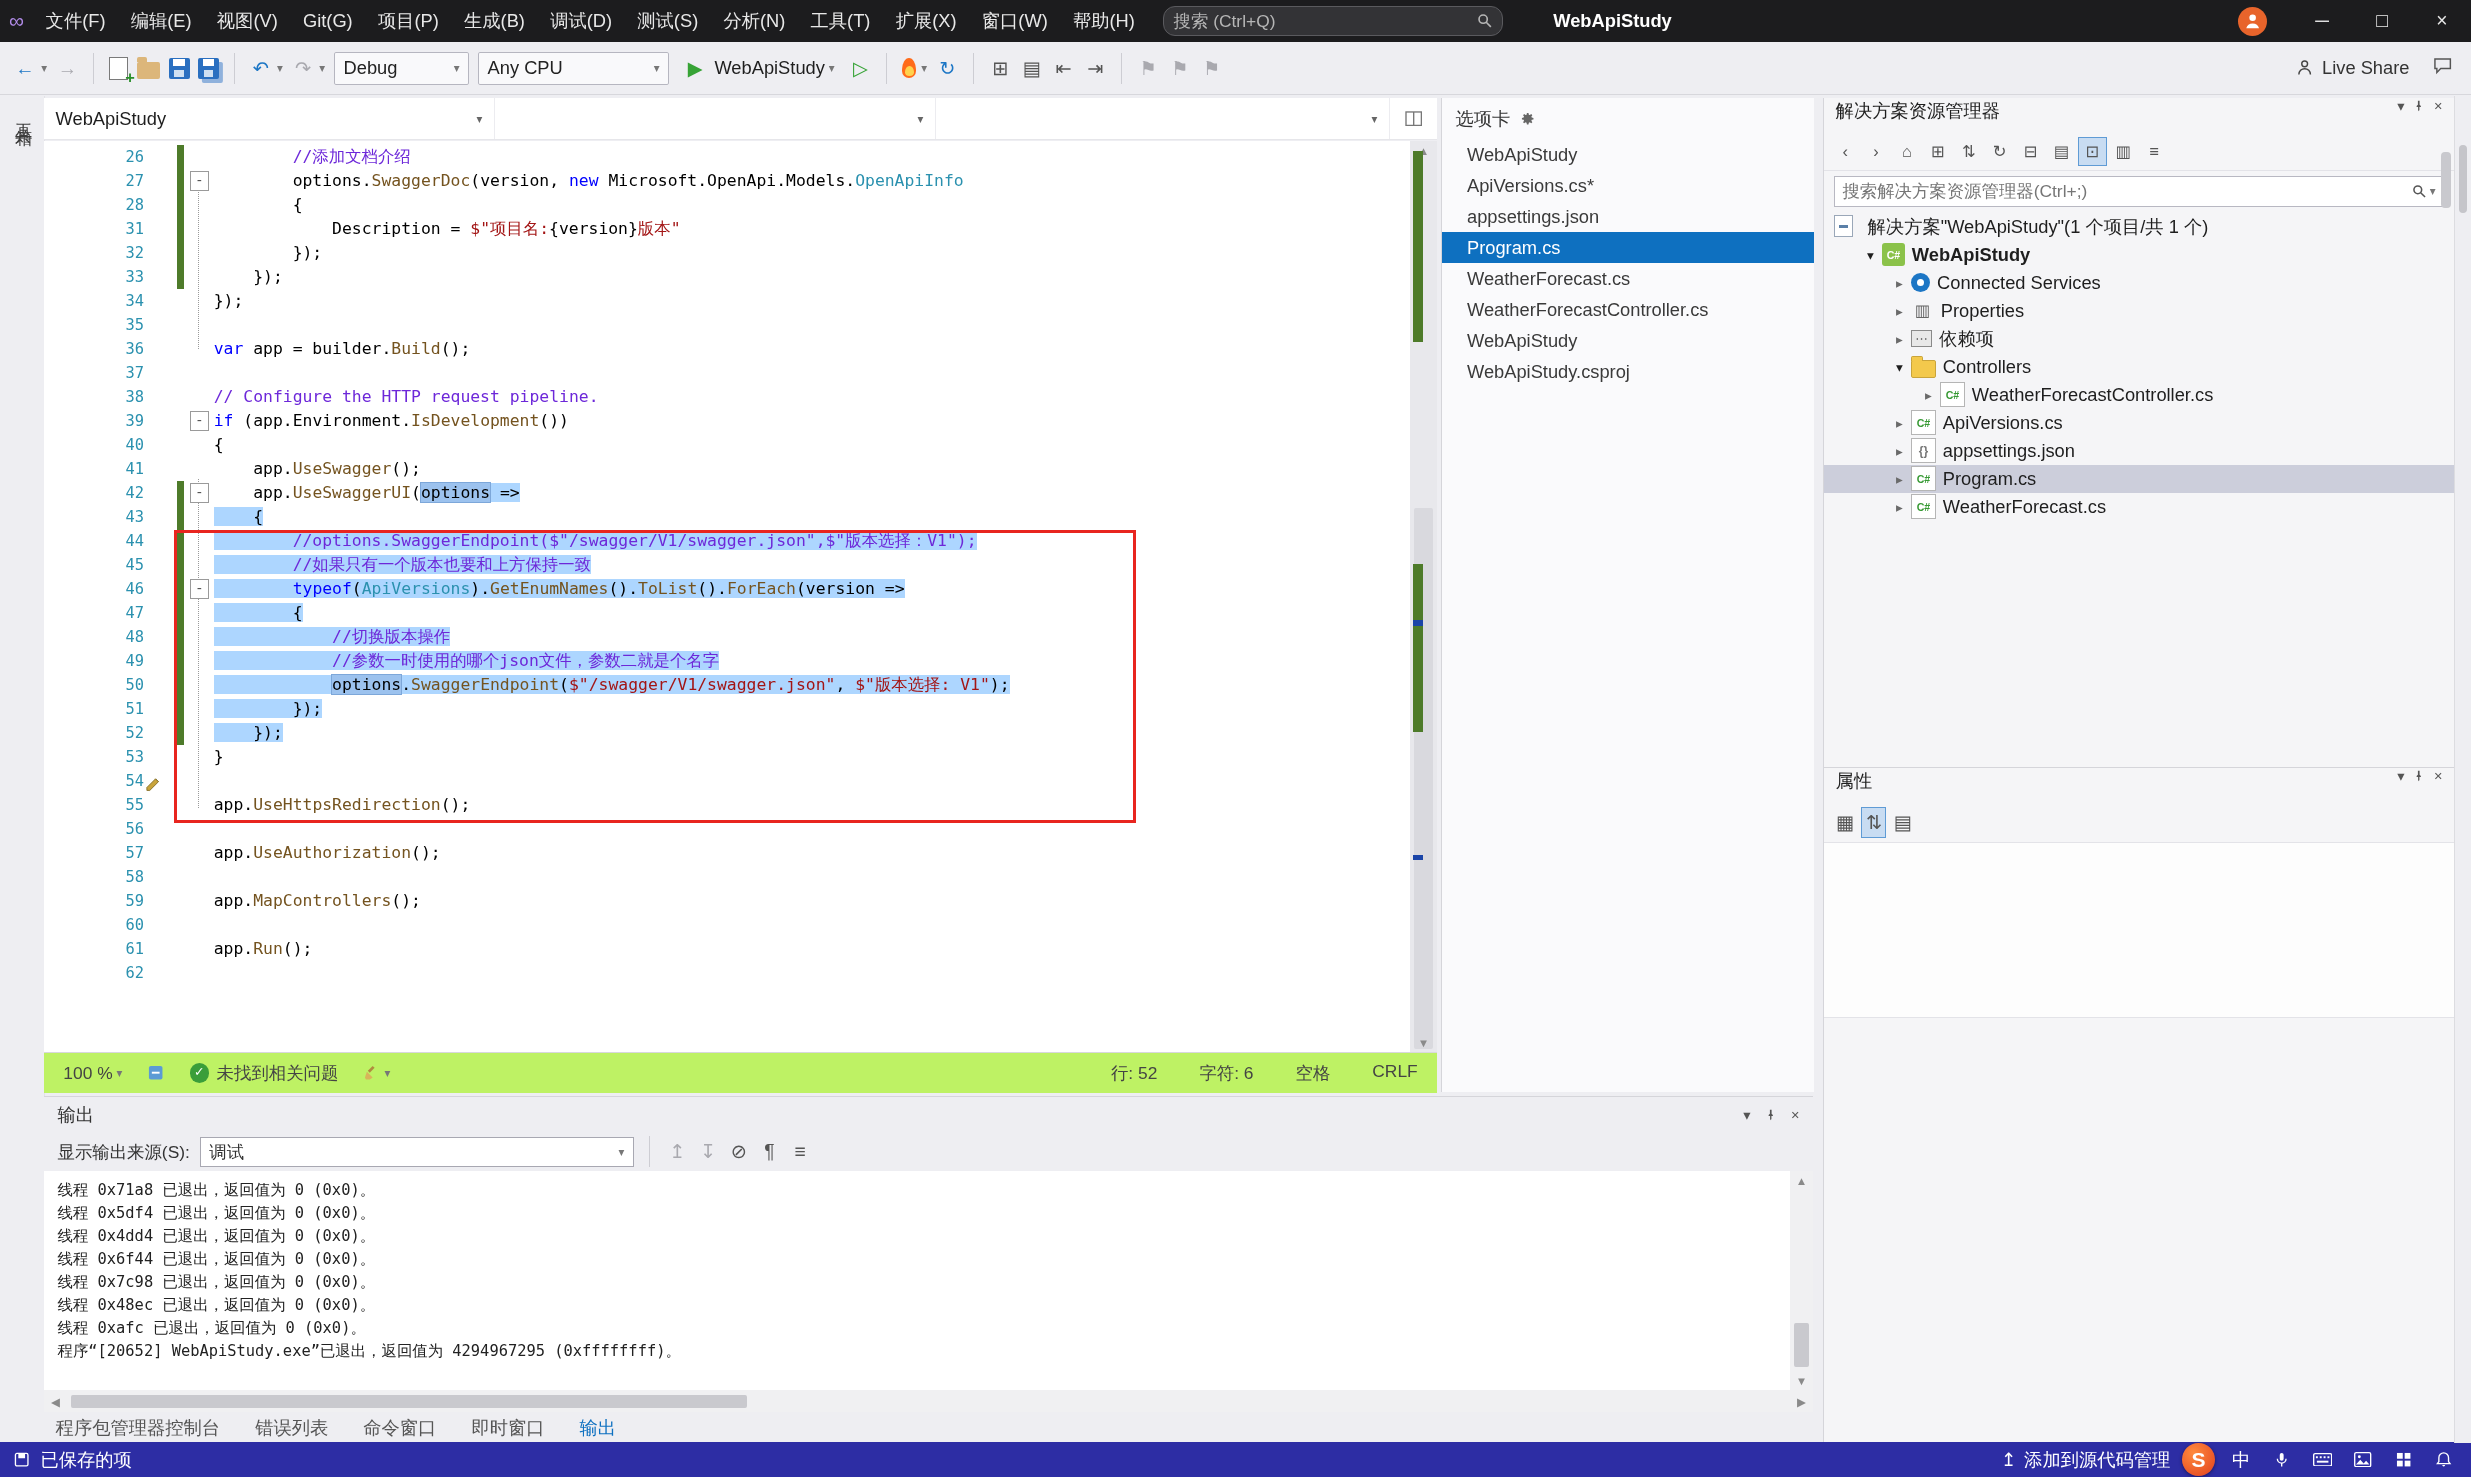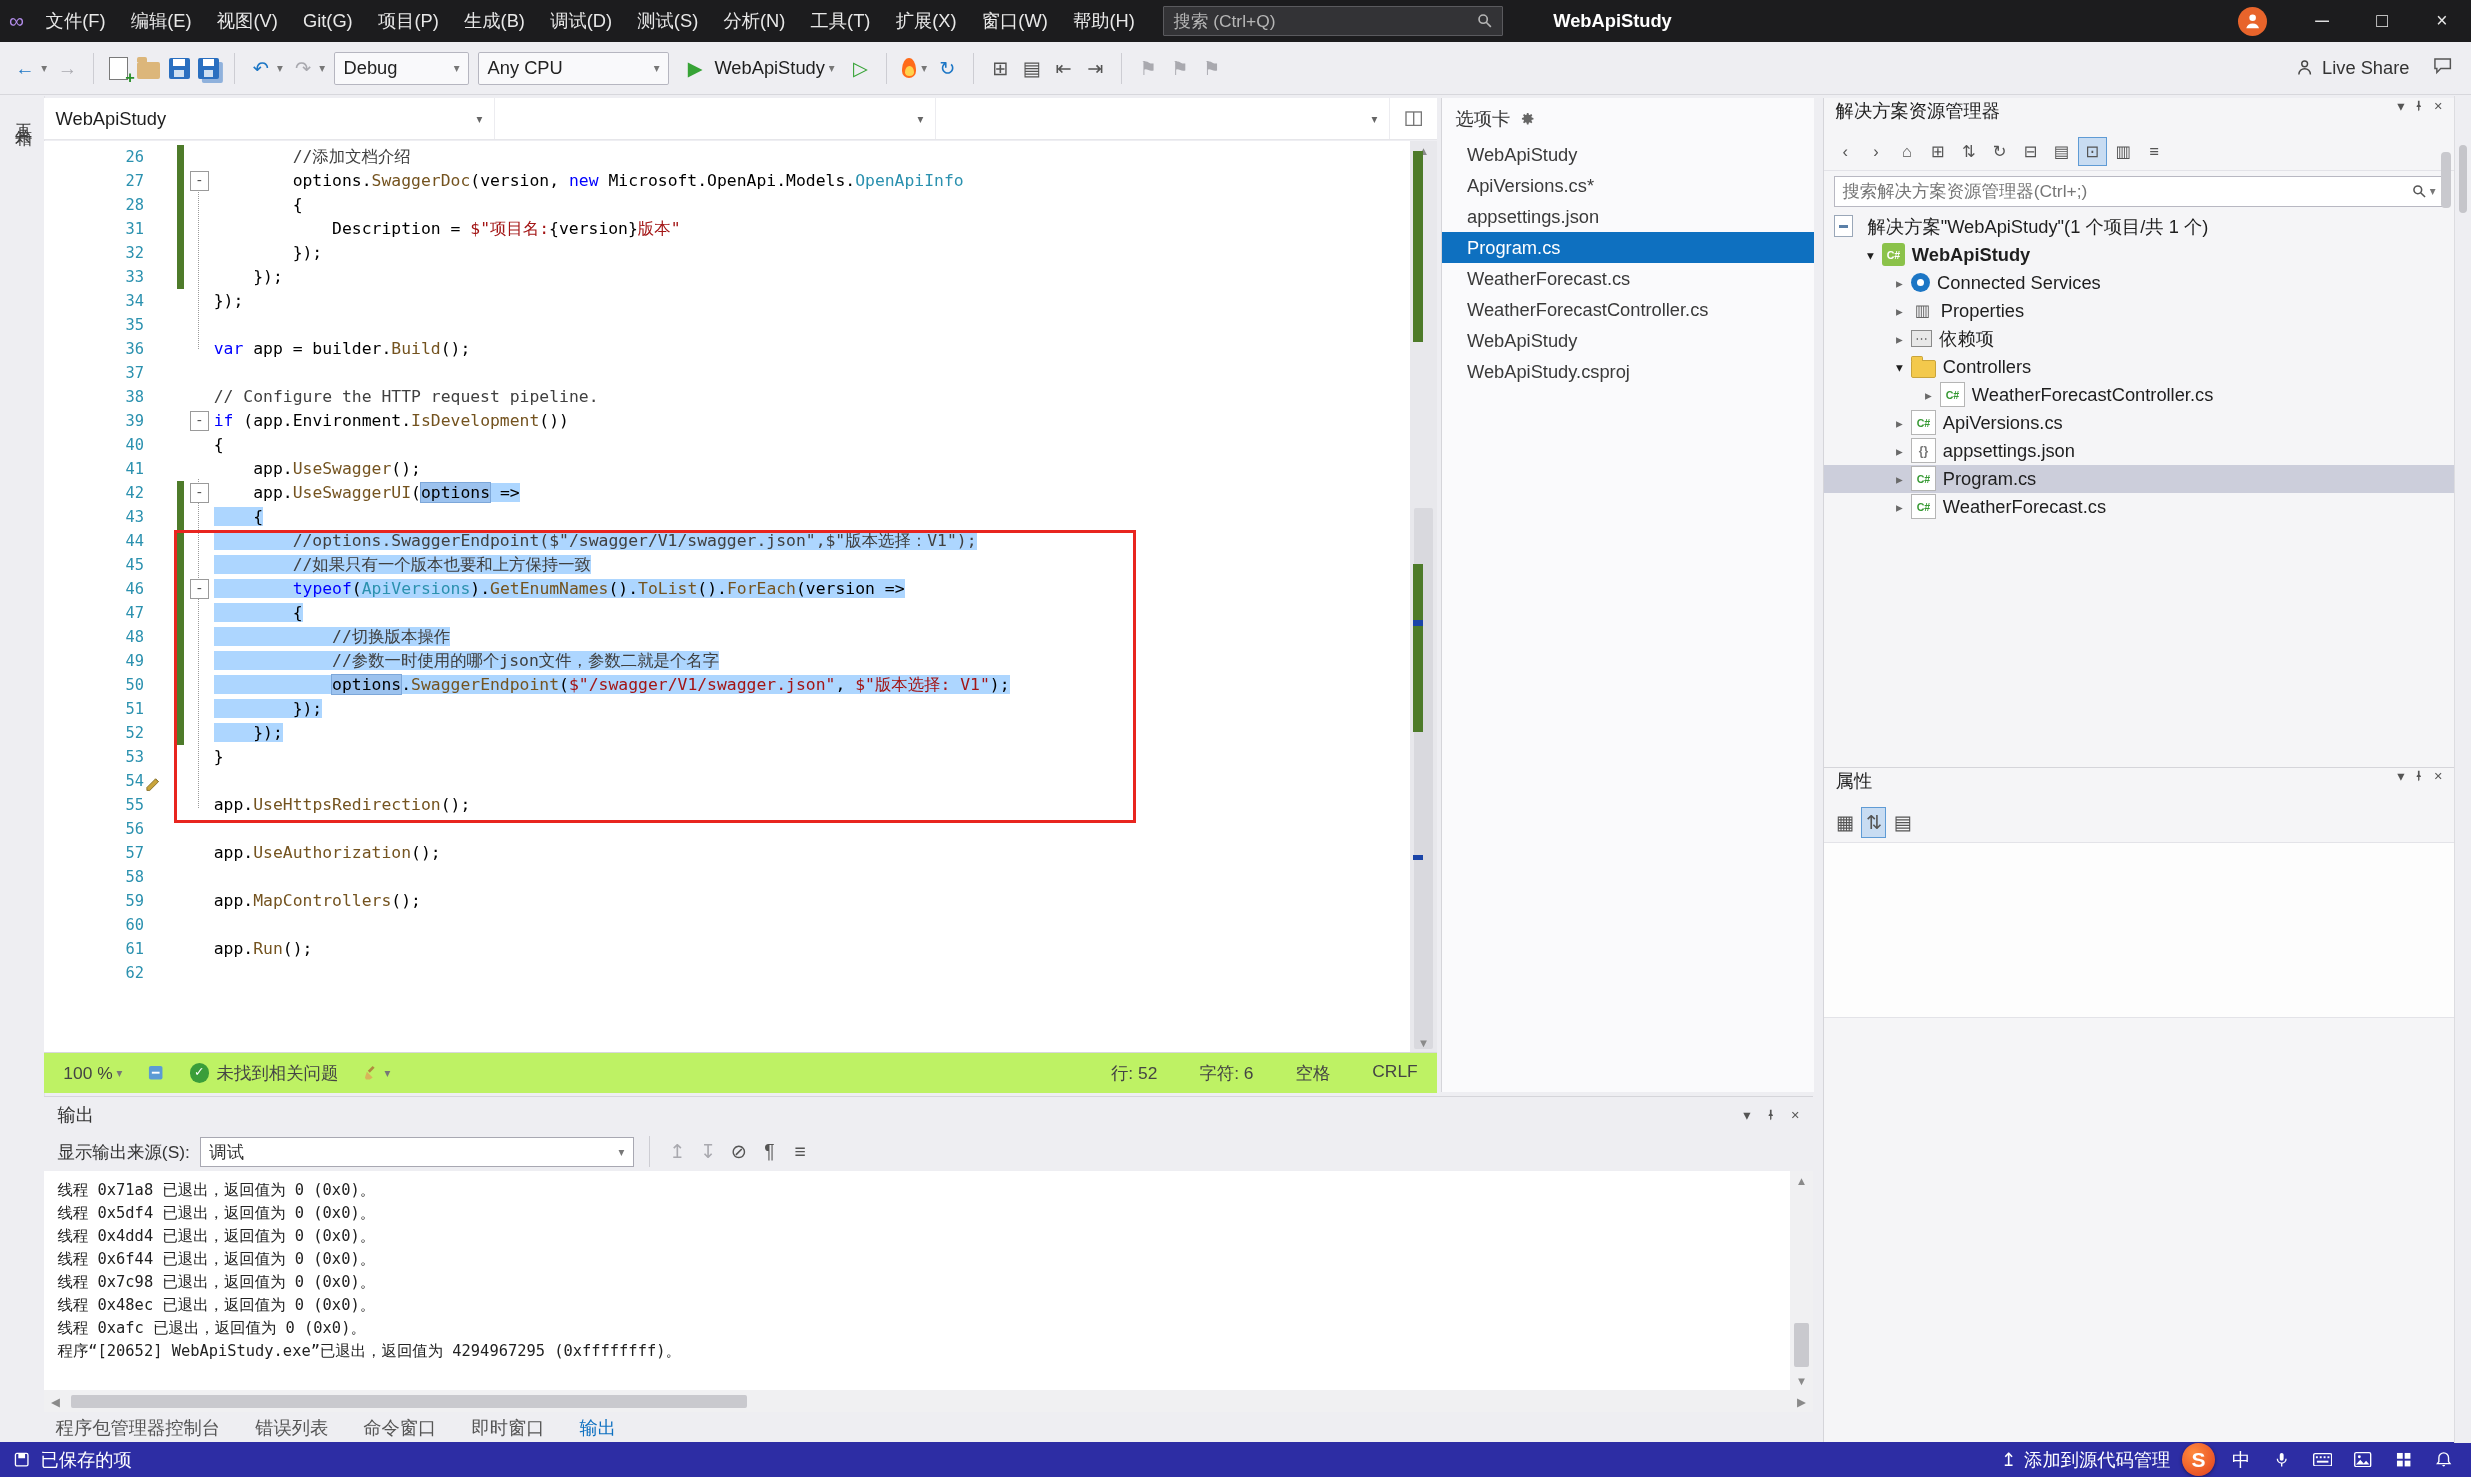--- a/index.html
+++ b/index.html
@@ -4,21 +4,21 @@
 <style>
   html,body{margin:0;padding:0}
   body{width:2472px;height:1477px;position:relative;overflow:hidden;background:#eeeef2;
        font-family:"Liberation Sans",sans-serif;color:#1e1e1e;-webkit-font-smoothing:antialiased}
   .abs{position:absolute}
   
   #titlebar{left:0;top:0;width:2472px;height:42px;background:#1c1c1e;display:flex;align-items:center;color:#f0f0f0}
   #vs-logo{width:33px;text-align:center;color:#b18be8;font-size:21px}
   #menus{display:flex;height:100%}
   .menu-item{padding:0 12.6px;line-height:42px;font-size:18.3px;color:#e8e8e8;cursor:default}
-  #qsearch{width:319px;height:28px;margin-left:15.4px;background:#333336;border:1px solid #5a5a5e;border-radius:1px;
+  #qsearch{width:319px;height:28px;margin-left:15.4px;background:#333336;border:1px solid #5a5a5e;border-radius:12px;
            display:flex;align-items:center;justify-content:space-between;padding:0 9.7px;color:#b6b6b6;font-size:17.4px}
   #win-title{margin-left:50px;font-size:18.3px;font-weight:bold;color:#fff}
   #tb-spacer{flex:1}
   #avatar{width:29px;height:29px;border-radius:50%;background:#e8642b;position:relative;margin-right:25px}
   #avatar svg{position:absolute;left:4.8px;top:4.8px}
   .winbtn{width:60px;height:42px;line-height:42px;text-align:center;font-size:19.3px;color:#e8e8e8}
   
   #toolbar{left:0;top:42px;width:2472px;height:53px;background:#eeeef2;border-bottom:1px solid #d7d7dc;
            display:flex;align-items:center;padding-left:13.5px;box-sizing:border-box;gap:8.7px;color:#4a4a4a}
   .gicon{min-width:23px;height:29px;line-height:29px;text-align:center;font-size:19.3px;color:#555}
@@ -51,21 +51,21 @@
   
   #code-area{left:44px;top:141px;width:1393px;height:911px;background:#fff;overflow:hidden}
   #code-lines{position:absolute;left:0;top:3.9px;right:27px;z-index:5}
   .ln-row{height:24px;display:flex;align-items:center}
   .ln-num{width:100px;text-align:right;color:#2b91af;font-family:"DejaVu Sans Mono",monospace;font-size:15.4px;flex:none}
   .ln-chg{width:6.8px;height:24px;margin-left:33px;flex:none}
   .ln-chg.on{background:var(--change-bar,#4e7b2a)}
   .ln-fold{width:19.3px;height:19.3px;margin-left:5.8px;flex:none;box-sizing:border-box;font-family:"DejaVu Sans Mono",monospace}
   .ln-fold.box{border:1px solid #9a9a9a;background:#fff;color:#555;font-size:14.5px;line-height:16.4px;text-align:center}
   .ln-code{margin-left:4.8px;white-space:pre;font-family:"DejaVu Sans Mono",monospace;font-size:16.4px;line-height:24px}
-  .tok-pln{color:#000}.tok-kw{color:#0000ff}.tok-ty{color:#2b91af}.tok-str{color:#a31515}.tok-com{color:#404040}.tok-m{color:#74531f}
+  .tok-pln{color:#000}.tok-kw{color:#0000ff}.tok-ty{color:#2b91af}.tok-str{color:#a31515}.tok-com{color:#6d28d9}.tok-m{color:#74531f}
   .sel{background:var(--selection,#add6ff)}
   .wh{background:#9cc2ee;outline:1px solid #7da7d9}
   .fold-guide{position:absolute;left:154px;border-left:1px dotted #9a9a9a;width:0;z-index:1}
   #annotation-rect{position:absolute;left:130px;top:389px;width:956px;height:287px;border:3.9px solid var(--annotation,#e8251f);z-index:30;pointer-events:none}
   #quick-action{position:absolute;left:100px;top:633px;z-index:6}
   #v-scroll{position:absolute;right:0;top:0;width:27px;height:911px;background:#e8e8ec;z-index:8}
   #v-scroll .arrow{width:27px;height:19.3px;line-height:19.3px;text-align:center;color:#8a8a8a;font-size:11.6px}
   #v-scroll .thumb{position:absolute;left:3.9px;right:3.9px;top:367px;height:541px;background:#d9d9de;border-radius:1.9px}
   .smark{position:absolute;left:2.9px;width:9.7px}
   

